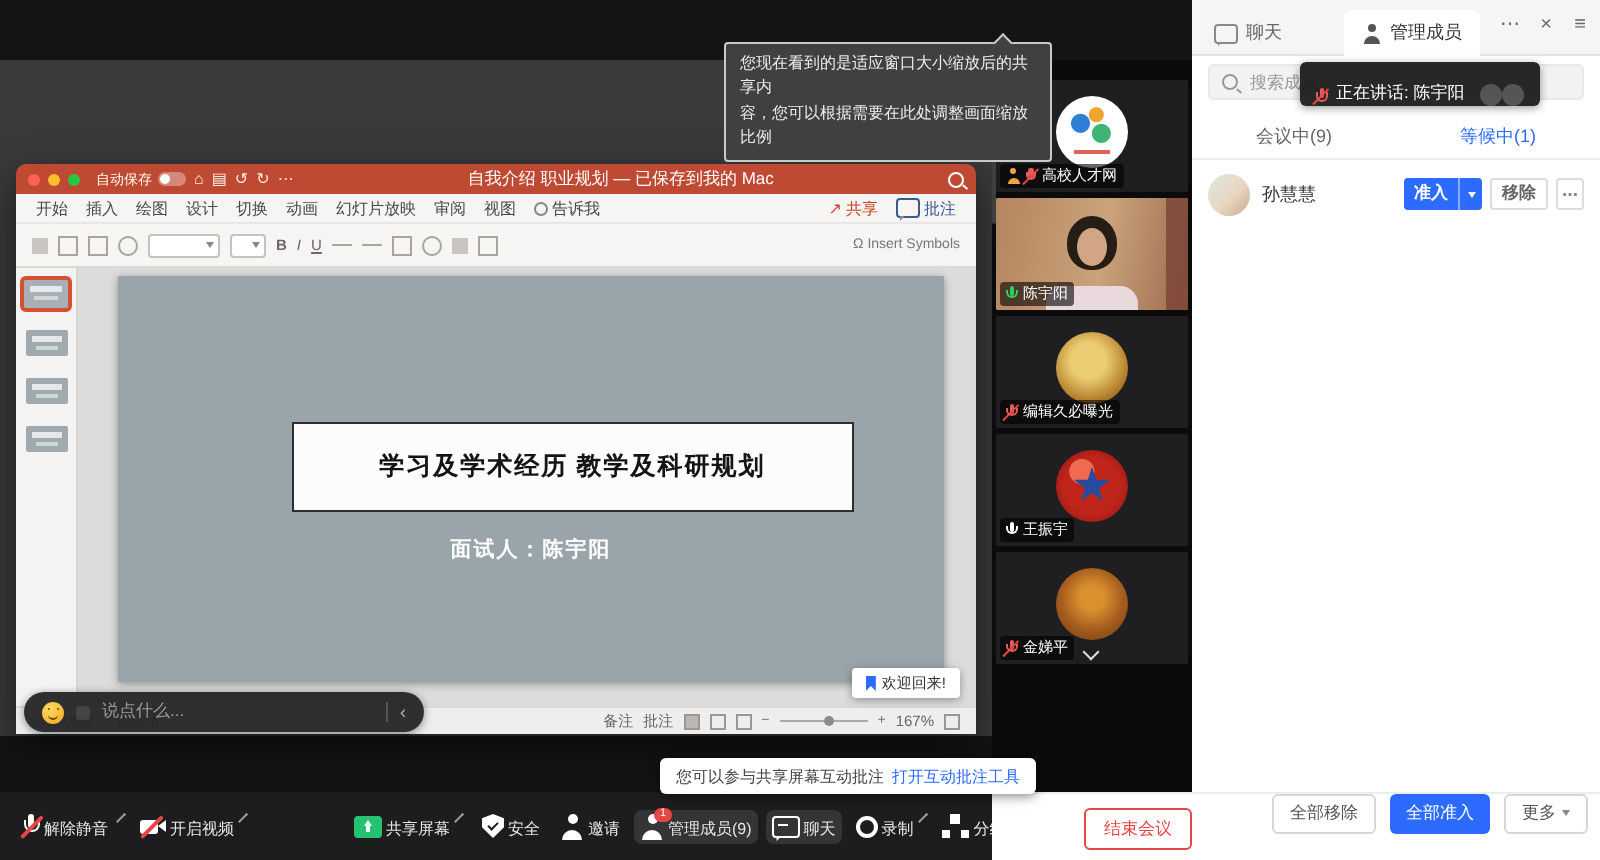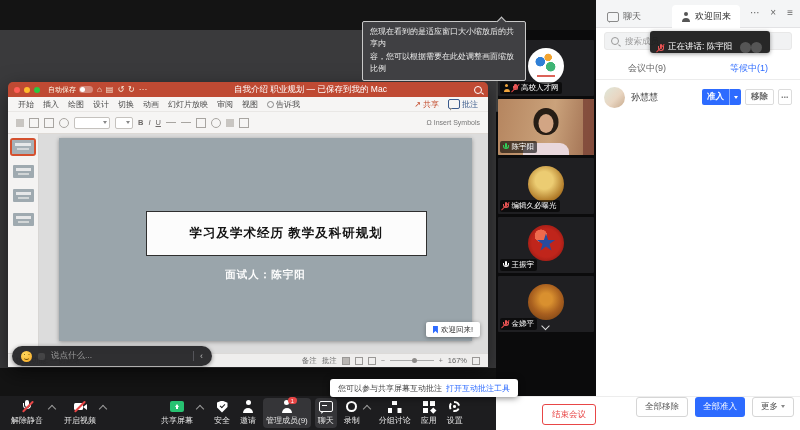--- a/index.html
+++ b/index.html
@@ -57,21 +57,21 @@
   .pbody{position:relative;height:219px;background:#dcdcdc;display:flex;}
   .pthumbs{width:30px;background:#f4f3f2;border-right:1px solid #d8d6d4;padding-top:6px;display:flex;flex-direction:column;align-items:center;gap:11px;}
   .thumb{width:21px;height:13px;background:#9faab0;border-radius:1px;position:relative;}
   .thumb.sel{width:22px;height:14px;outline:2px solid #d4502e;background:#a6b0b6;}
   .thumb i{position:absolute;left:3px;top:3px;right:3px;height:3px;background:#f2f2f2;opacity:.85;}
   .thumb em{position:absolute;left:5px;top:8px;right:5px;height:1.5px;background:#e7e7e7;opacity:.7;}
   .pcanvas{flex:1;position:relative;}
   .pslide{position:absolute;left:20px;right:16px;top:4px;bottom:12px;background:#9aa5ab;box-shadow:0 1px 4px rgba(0,0,0,.35);}
   .stitle{position:absolute;left:21%;right:11%;top:36%;height:21%;background:#fcfcfc;border:1px solid #2f2f2f;display:flex;align-items:center;justify-content:center;font-family:"Liberation Serif","DejaVu Serif",serif;font-size:12.5px;font-weight:600;letter-spacing:1px;color:#141414;white-space:nowrap;}
   .ssub{position:absolute;left:0;right:0;top:64%;text-align:center;font-family:"Liberation Serif","DejaVu Serif",serif;font-size:10.5px;font-weight:600;letter-spacing:1px;color:#fdfdfd;}
-  .welcome{position:absolute;right:8px;bottom:28px;background:#fff;border-radius:2px;box-shadow:0 1px 4px rgba(0,0,0,.35);display:flex;align-items:center;gap:3px;height:15px;padding:0 7px;font-size:7.5px;color:#333;z-index:3;}
+  .welcome{position:absolute;right:8px;bottom:16px;background:#fff;border-radius:2px;box-shadow:0 1px 4px rgba(0,0,0,.35);display:flex;align-items:center;gap:3px;height:15px;padding:0 7px;font-size:7.5px;color:#333;z-index:3;}
   .bookmark{width:5px;height:8px;background:#2d6bff;clip-path:polygon(0 0,100% 0,100% 100%,50% 68%,0 100%);}
   .pstatus{height:13px;background:#efeeed;border-top:1px solid #dcdad8;display:flex;align-items:center;font-size:7.5px;color:#666;padding:0 8px;gap:17px;white-space:nowrap;}
   .pstatus .right{margin-left:auto;display:flex;align-items:center;gap:5px;}
   .vbox{width:6px;height:6px;border:1px solid #9a9896;}
   .vbox.on{background:#b9b6b3;}
   .zline{width:44px;height:1px;background:#aaa;position:relative;}
   .zline::after{content:"";position:absolute;left:50%;top:-2px;width:5px;height:5px;border-radius:50%;background:#8d8b89;}
   .mini{font-size:7px;color:#777;}
 
   
@@ -83,21 +83,21 @@
   .rpill .say{color:#9a9a9a;font-size:8.5px;}
   .rpill .div{margin-left:auto;width:1px;height:10px;background:#55555a;}
   .rpill .back{color:#bbb;font-size:9px;line-height:1;}
 
   
   .atip{position:absolute;left:330px;top:379px;height:18px;background:#fff;border-radius:3px;box-shadow:0 1px 6px rgba(0,0,0,.5);display:flex;align-items:center;gap:4px;padding:0 8px;font-size:8px;color:#444;z-index:6;white-space:nowrap;}
   .atip .lnk{color:#2d6bff;}
 
   
   .toolbar{position:absolute;left:0;top:396px;width:496px;height:34px;background:#1d1d1f;display:flex;align-items:center;padding:0 8px;box-sizing:border-box;}
-  .titem{position:relative;display:flex;flex-direction:column;align-items:center;justify-content:center;gap:2px;color:#e6e6e6;font-size:8px;white-space:nowrap;padding:2px 3px;border-radius:4px;}
+  .titem{position:relative;display:flex;flex-direction:row;align-items:flex-end;justify-content:center;gap:2px;color:#e6e6e6;font-size:8px;white-space:nowrap;padding:2px 3px;border-radius:4px;}
   .titem .iconbox{height:13px;display:flex;align-items:center;justify-content:center;}
   .titem.hl{background:#353538;}
   .chev{width:5px;height:5px;border-left:1.2px solid #9a9a9a;border-top:1.2px solid #9a9a9a;transform:rotate(45deg);margin:0 2px 8px 1px;}
   .mic2{position:relative;width:9px;height:13px;}
   .mic2::before{content:"";position:absolute;left:2.7px;top:0;width:3.6px;height:7px;border-radius:2px;background:#fff;}
   .mic2::after{content:"";position:absolute;left:0.5px;top:3px;width:8px;height:6px;border:1.2px solid #fff;border-top:none;border-radius:0 0 4px 4px;box-sizing:border-box;}
   .slash{position:absolute;left:4px;top:-1px;width:1.8px;height:15px;background:#e84646;transform:rotate(45deg);border-radius:1px;z-index:2;}
   .cam2{position:relative;width:13px;height:9px;}
   .cam2::before{content:"";position:absolute;left:0;top:1px;width:9px;height:7px;border-radius:1.5px;background:#fff;}
   .cam2::after{content:"";position:absolute;right:0;top:1.5px;width:0;height:0;border-top:3px solid transparent;border-bottom:3px solid transparent;border-right:4px solid #fff;}
@@ -470,21 +470,21 @@
   </div>
 
   <div class="panel">
     <div class="phead">
       <div class="ptab" style="left:2px">
         <span class="gbub"></span>
         <span>聊天</span>
       </div>
       <div class="ptab active" style="left:76px">
         <span class="gperson"></span>
-        <span>欢迎回来</span>
+        <span>管理成员</span>
       </div>
       <span class="phbtn" style="right:40px">⋯</span>
       <span class="phbtn" style="right:24px">×</span>
       <span class="phbtn" style="right:7px">≡</span>
     </div>
     <div class="psearch">
       <div class="sinput">
         <span class="ic-mag"></span>
         <input placeholder="搜索成员" style="">
       </div>

